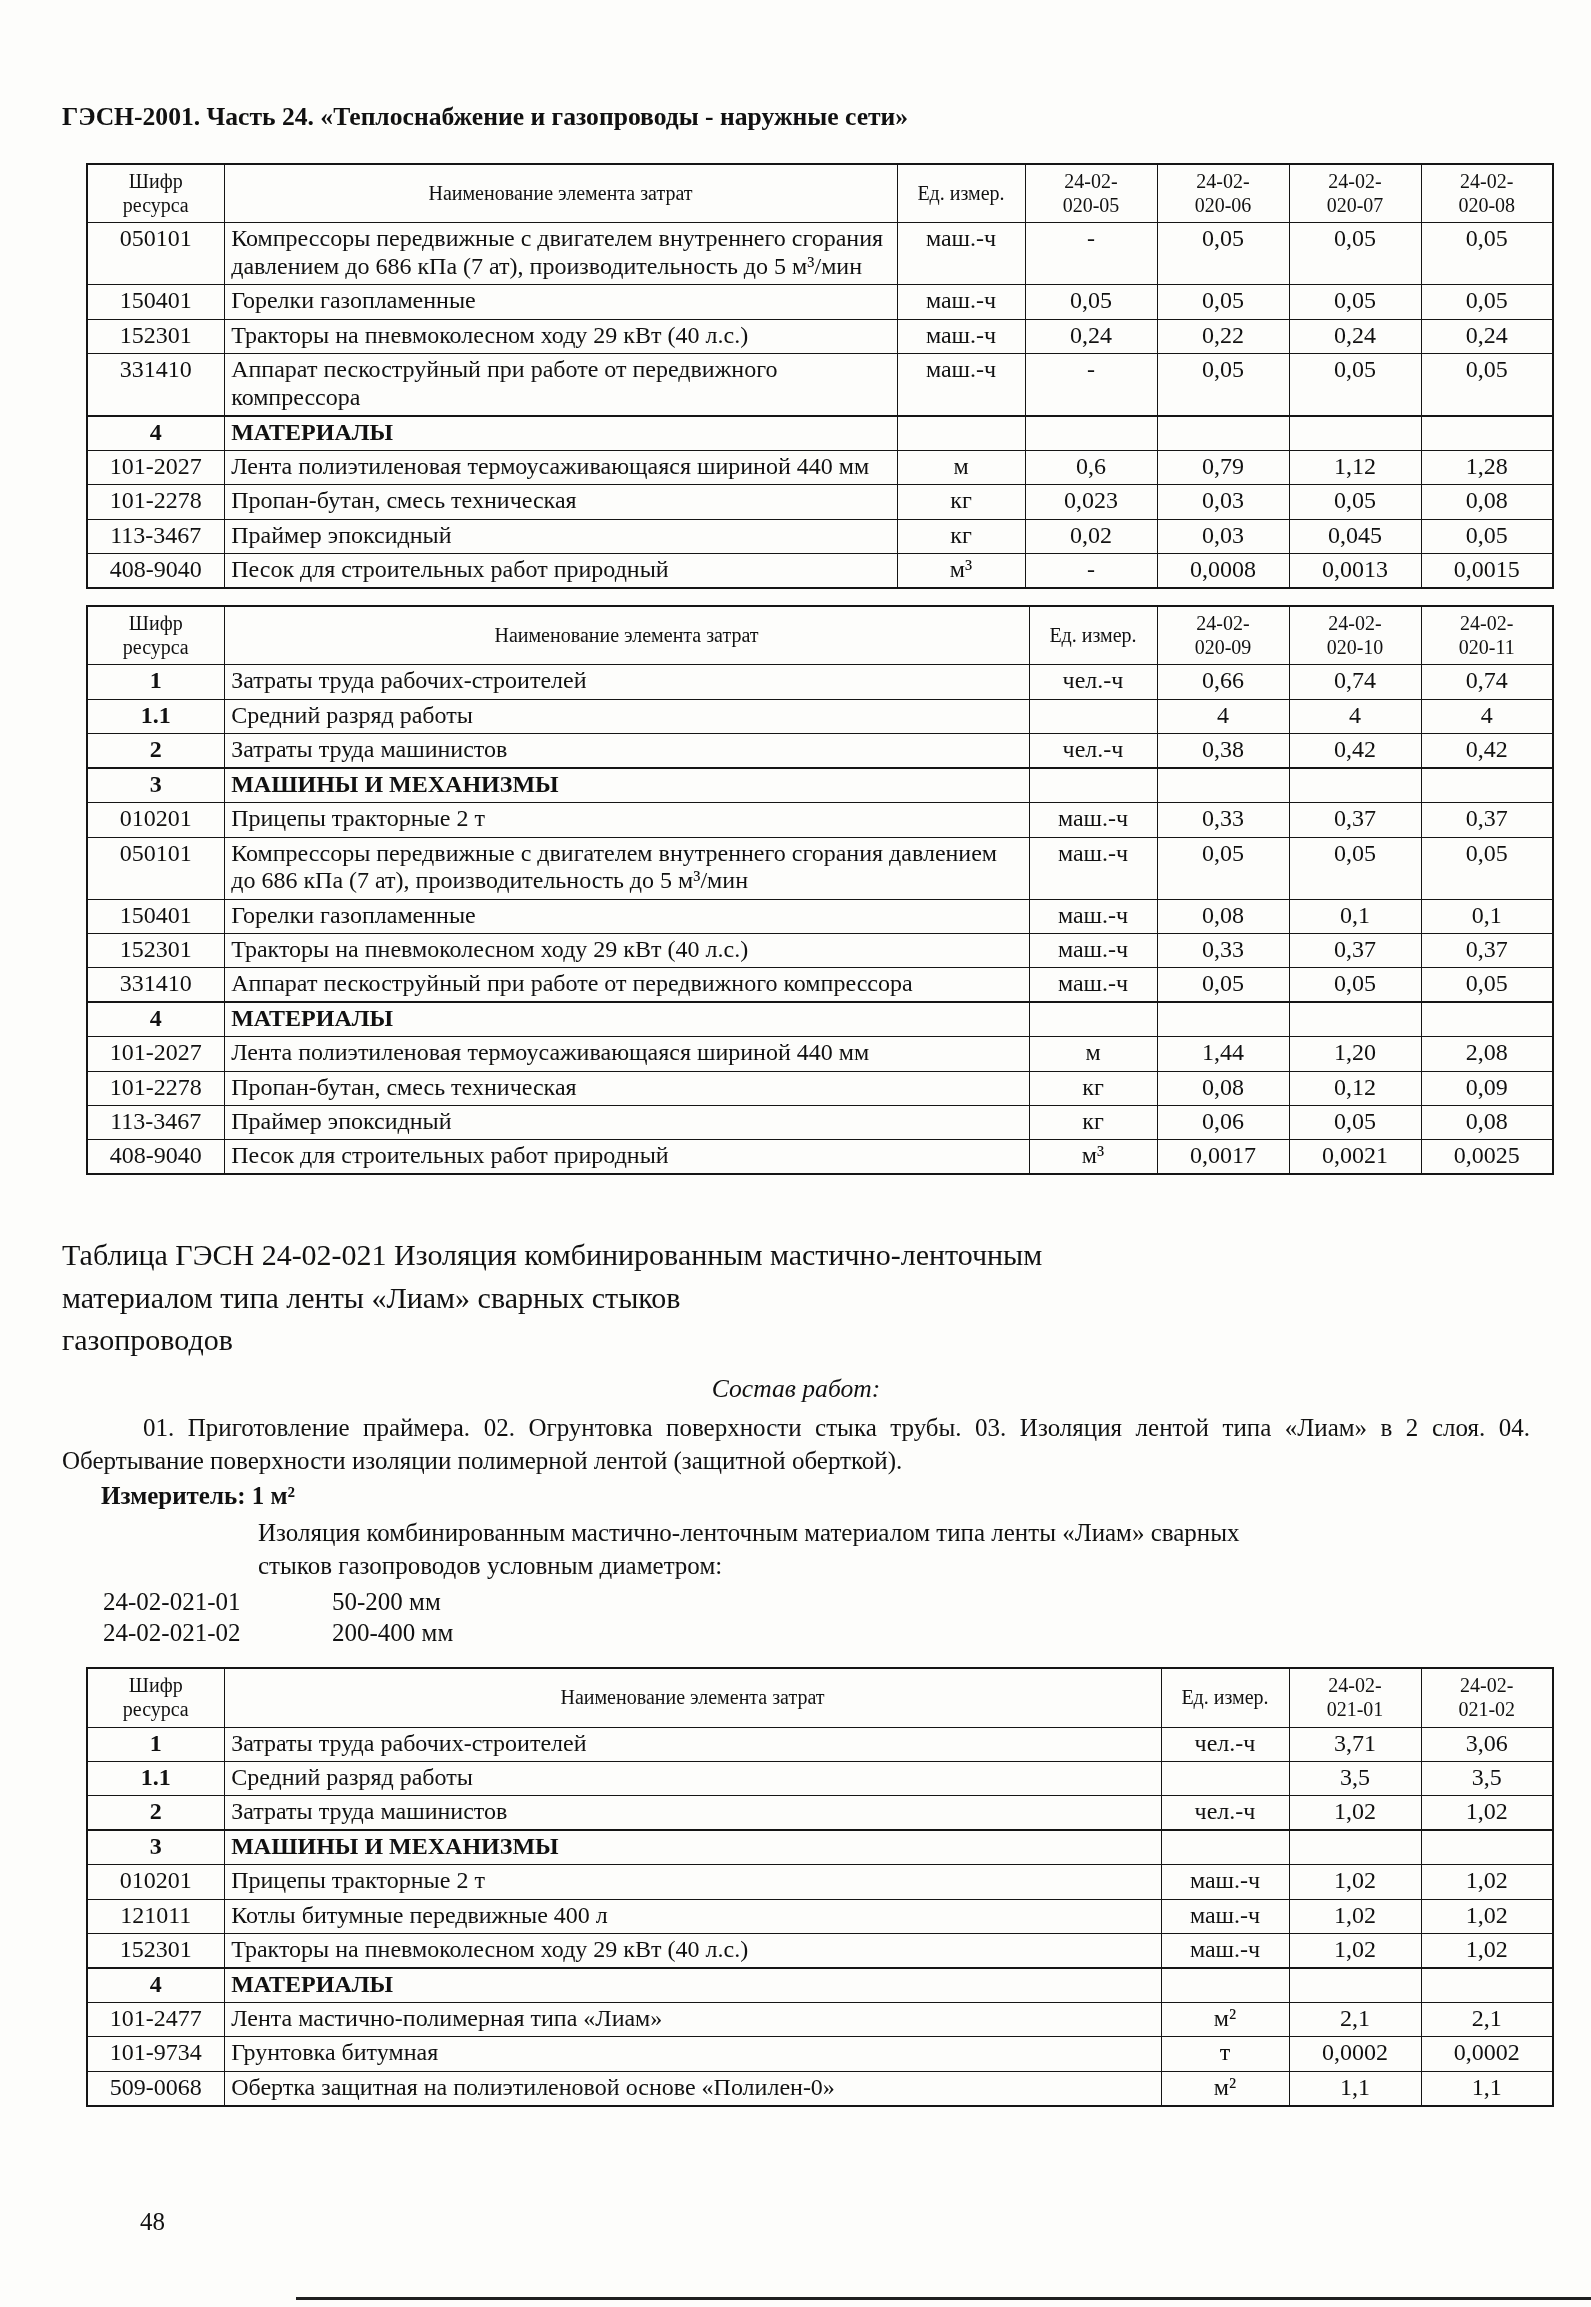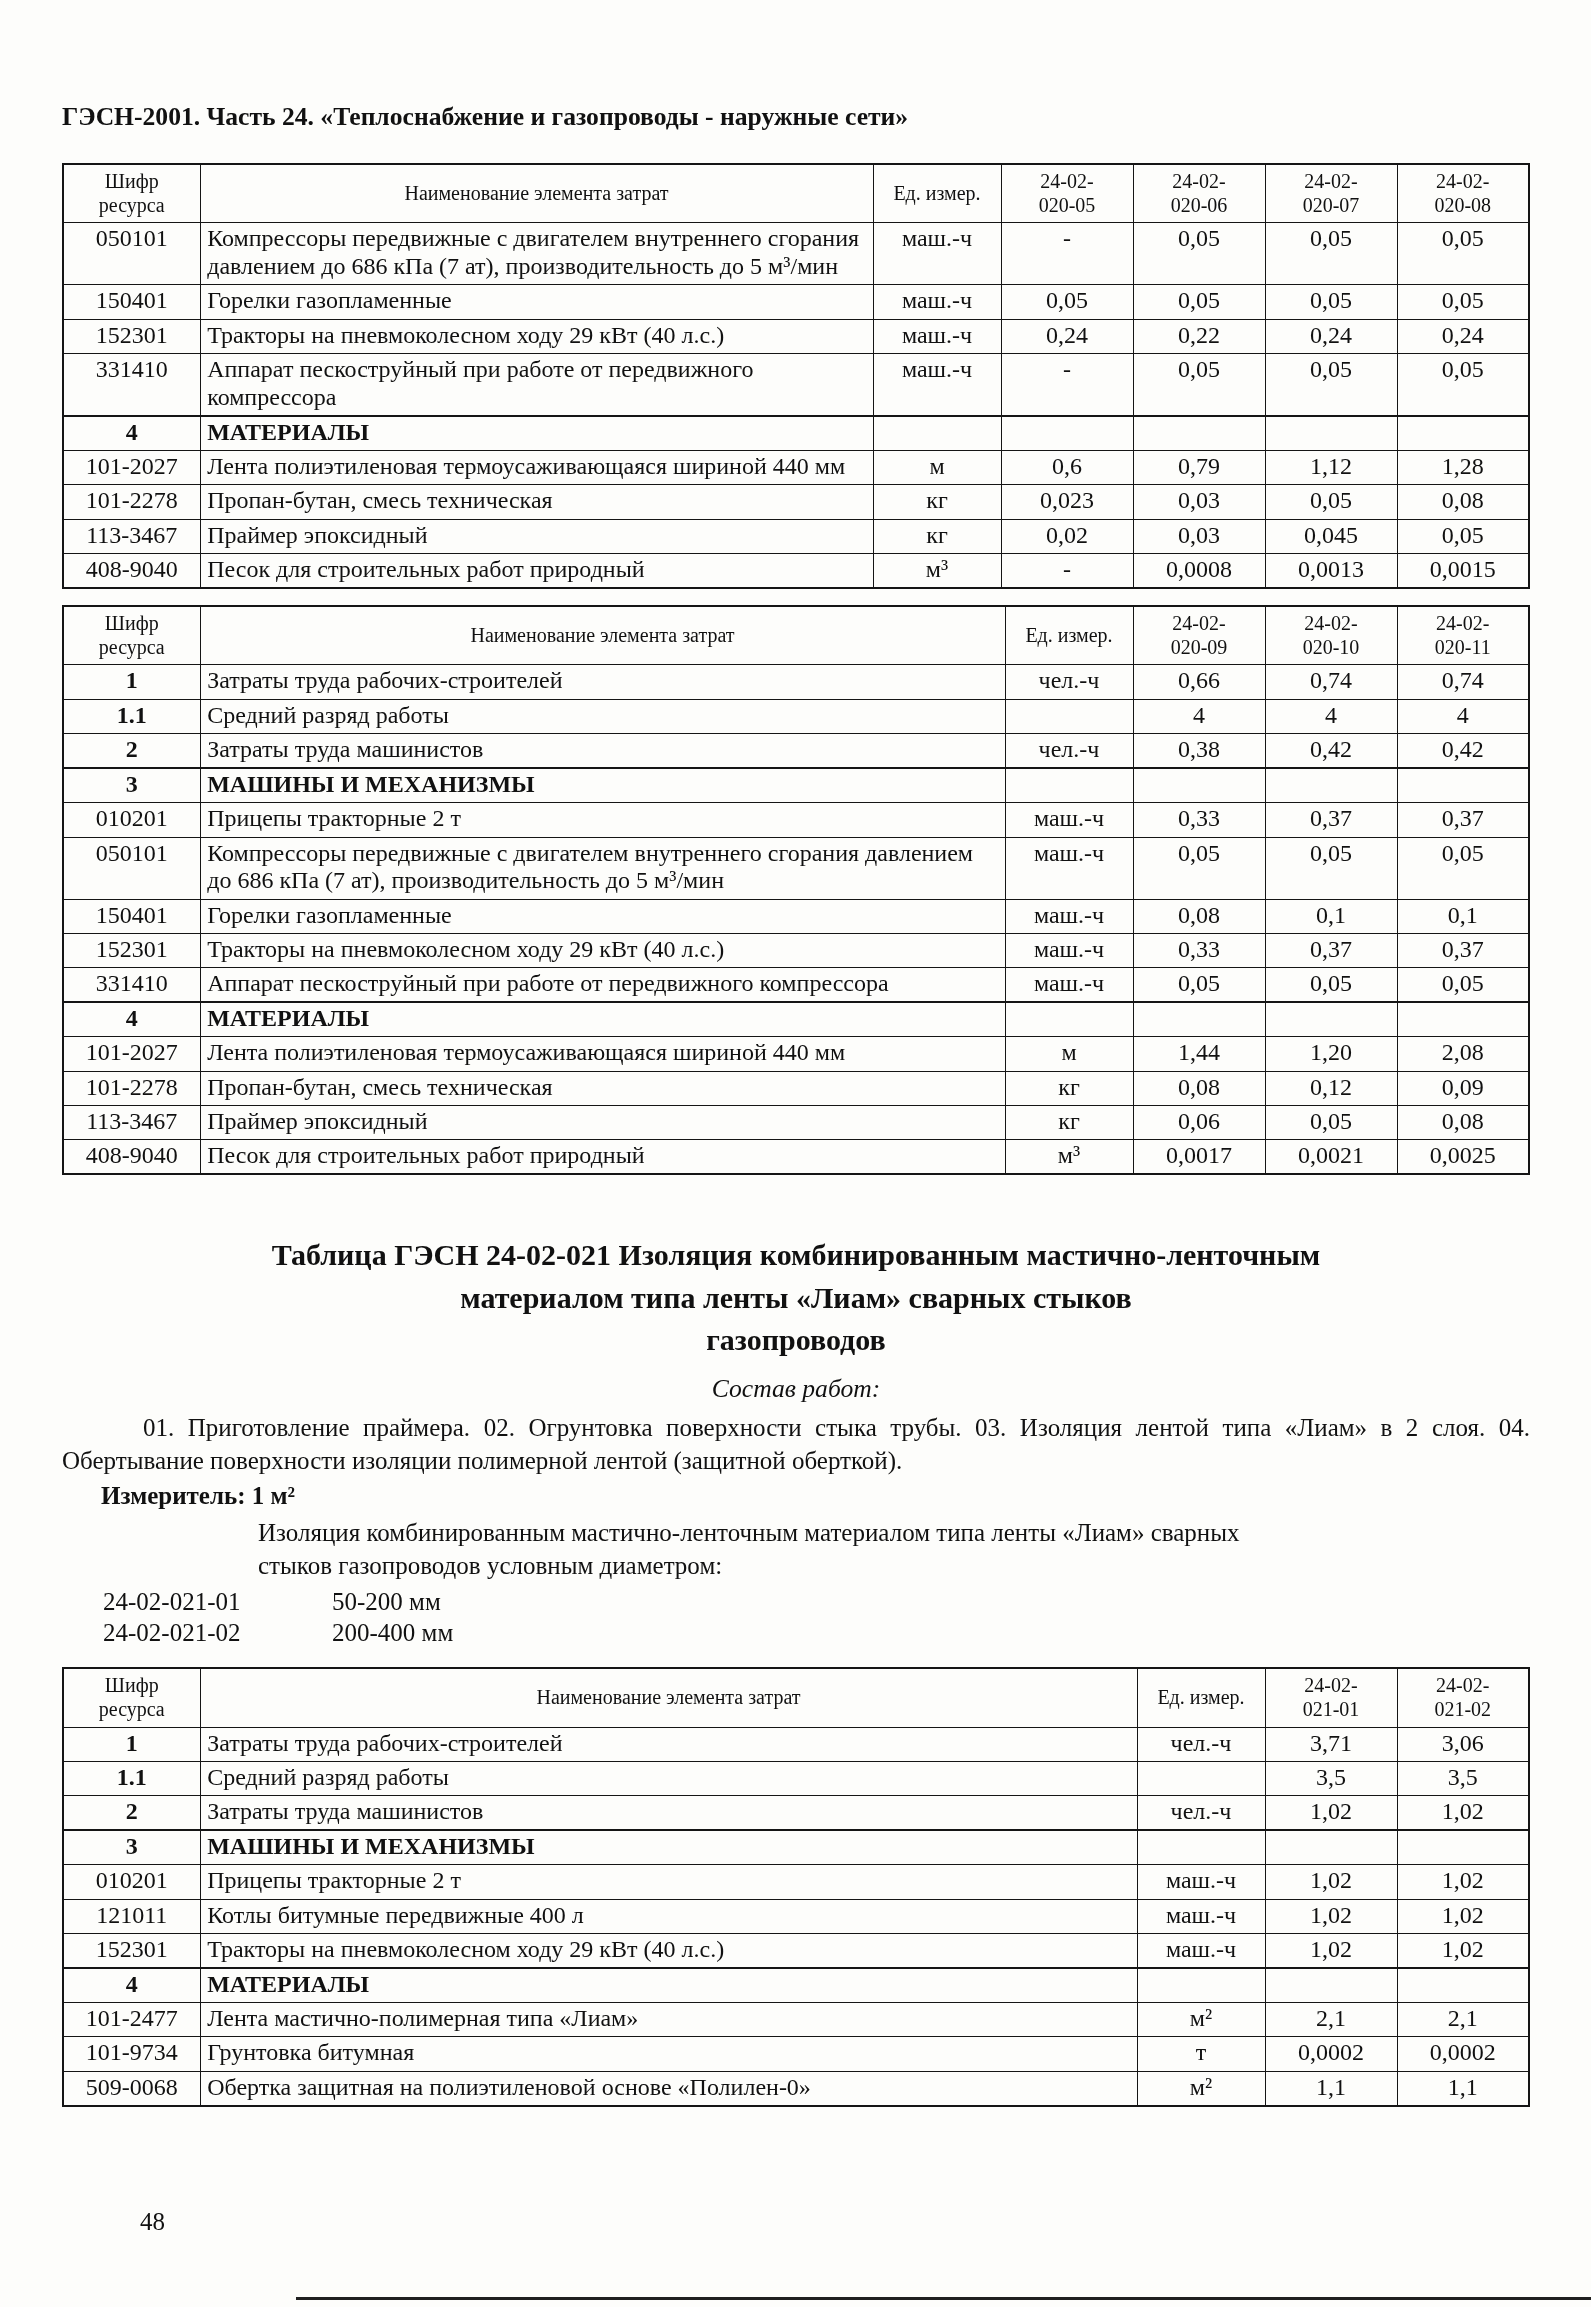--- a/index.html
+++ b/index.html
@@ -20,20 +20,21 @@
   }
 
   .table-block { width: 100%; margin-bottom: 16px; }
   .table-block.t3 { margin-top: 20px; margin-bottom: 0; }
 
   table.gesn {
     width: 100%;
     border-collapse: collapse;
     table-layout: fixed;
     border: 2px solid #151515;
+    margin-left: 24px;
   }
   table.gesn th, table.gesn td {
     border: 1.3px solid #151515;
     padding: 2px 6.7px 3.4px;
     vertical-align: top;
     font-size: 24px;
     line-height: 1.16;
   }
   table.gesn th {
     font-weight: normal;
@@ -46,22 +47,22 @@
   }
   td.c-code { text-align: center; }
   td.c-name { text-align: left; padding-left: 9.4px; }
   td.c-unit { text-align: center; }
   td.c-val  { text-align: center; }
   tr.section td { font-weight: bold; border-top-width: 2px; }
   tr.bold-code td.c-code { font-weight: bold; }
 
   .section-title {
     margin-top: 59px;
-    font-size: 30px; font-weight: bold;
-    text-align: center;
+    font-size: 30px; font-weight: normal;
+    text-align: left;
     white-space: pre-line;
     line-height: 1.42;
   }
   .works-label {
     text-align: center;
     font-style: italic;
     font-size: 25.6px;
     margin-top: 12px;
   }
   .works-text {

